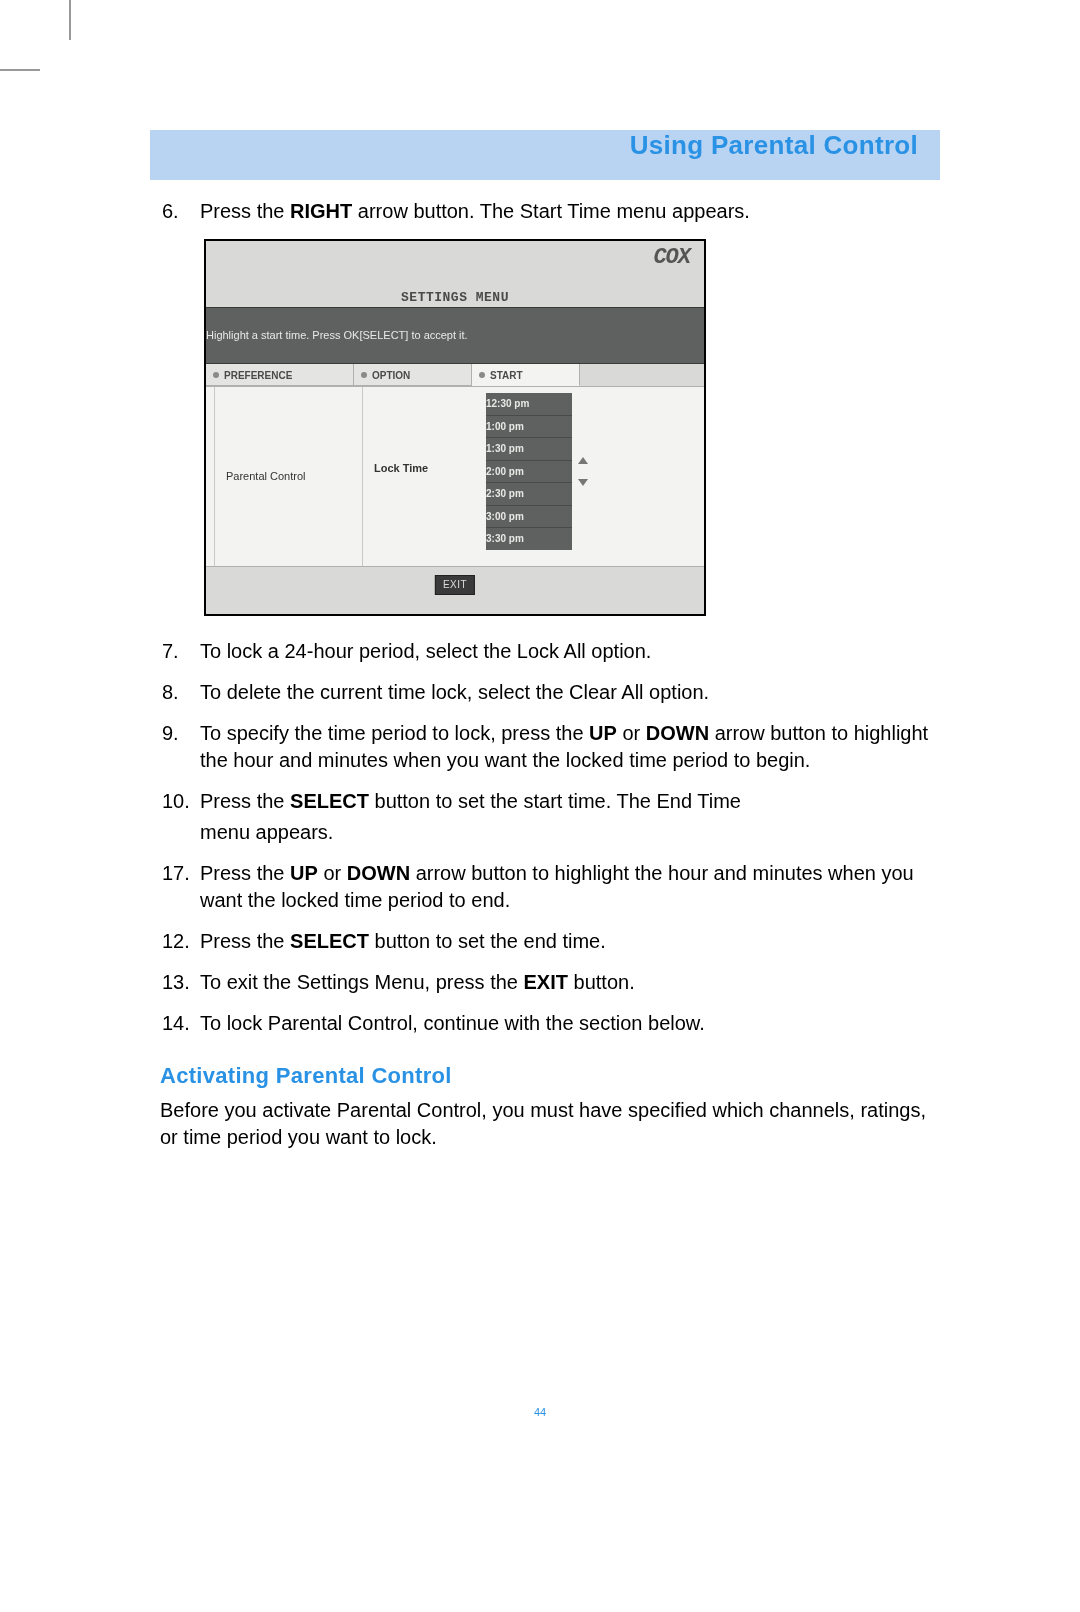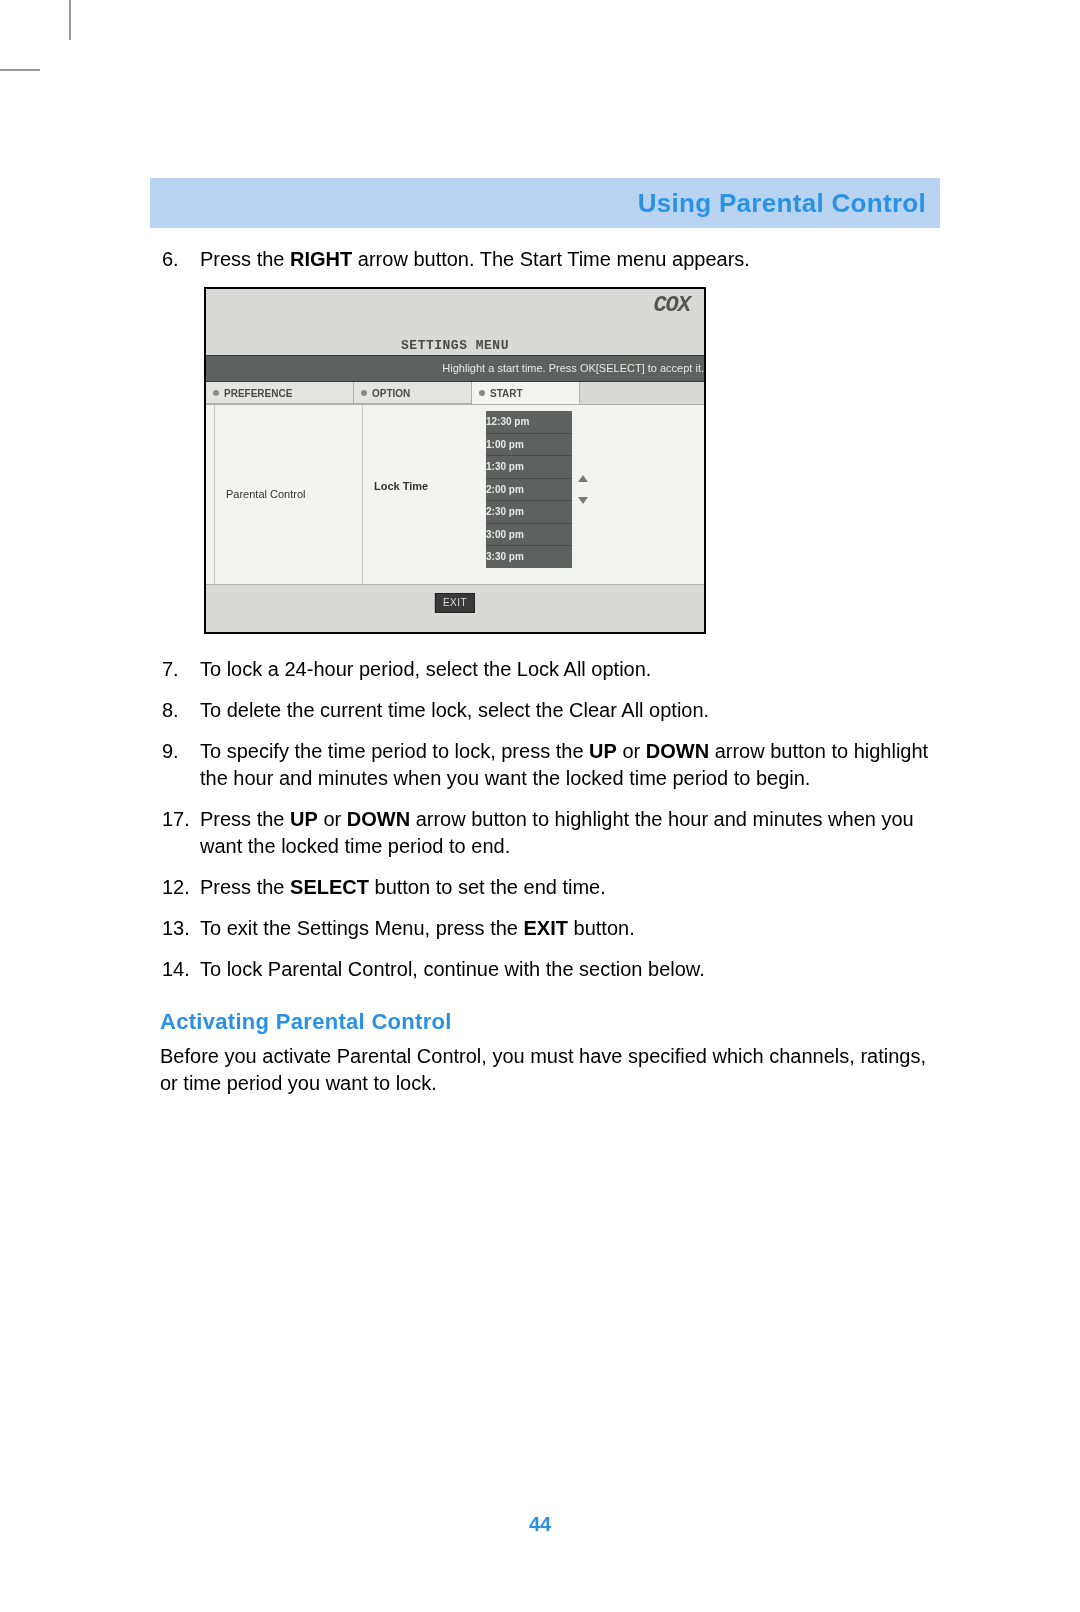--- a/index.html
+++ b/index.html
@@ -18,24 +18,23 @@
   .page {
     position: absolute;
     left: 150px;
     top: 130px;
     width: 790px;
   }
   .banner {
     background: #b9d4f2;
     height: 50px;
     display: flex;
-    align-items: center;
+    align-items: flex-start;
     justify-content: flex-end;
-    padding-right: 14px;
-    margin-top: 48px;
+    padding-right: 22px;
   }
   .banner-title {
     font-family: Arial, Helvetica, sans-serif;
     font-weight: 900;
     font-size: 26px;
     color: #2a92e5;
     letter-spacing: 0.3px;
   }
   .content { padding: 18px 10px 0 10px; font-size:20px; line-height:1.35; }
   ol.steps { list-style:none; }
@@ -49,25 +48,25 @@
     font-weight:900;
     font-size:22px;
     margin-top:24px;
     margin-bottom:6px;
     letter-spacing:0.3px;
   }
   .sect-body { font-size:20px; line-height:1.35; }
   .page-num {
     position:absolute;
     left:0; right:0;
-    top:1513px;
+    top:1406px;
     text-align:center;
     color:#2a92e5;
-    font-weight:bold;
-    font-size:20px;
+    font-weight:normal;
+    font-size:11px;
   }
 
   
   .shot-wrap { margin: 8px 0 22px 44px; }
   .shot {
     width: 502px;
     border: 2px solid #000;
     background:#d9dad7;
     font-family: Arial, Helvetica, sans-serif;
   }
@@ -92,22 +91,22 @@
     font-weight:900;
     font-size:22px;
     color:#555;
     letter-spacing:-1px;
     font-style:italic;
   }
   .shot-hint {
     background:#5f6160;
     color:#e8e8e6;
     font-size:11px;
-    text-align:right;
-    padding:5px 0;
+    text-align:left;
+    padding:20px 0;
     border-top:1px solid #3a3a3a;
     border-bottom:1px solid #3a3a3a;
   }
   .shot-tabs {
     display:flex;
     background:#d9dad7;
   }
   .shot-tab {
     font-size:10px;
     font-weight:bold;
@@ -239,20 +238,27 @@
         <div class="num">8.</div>
         <div class="txt">To delete the current time lock, select the Clear All option.</div>
       </li>
       <li>
         <div class="num">9.</div>
         <div class="txt">
           <span>To specify the time period to lock, press the </span><span class="b">UP</span><span> or </span><span class="b">DOWN</span><span> arrow button to highlight the hour and minutes when you want the locked time period to begin.</span>
         </div>
       </li>
       <li>
+        <div class="num">10.</div>
+        <div class="txt">
+          <span>Press the </span><span class="b">SELECT</span><span> button to set the start time. The End Time</span>
+          <div class="sub">menu appears.</div>
+        </div>
+      </li>
+      <li>
         <div class="num">17.</div>
         <div class="txt">
           <span>Press the </span><span class="b">UP</span><span> or </span><span class="b">DOWN</span><span> arrow button to highlight the hour and minutes when you want the locked time period to end.</span>
         </div>
       </li>
       <li>
         <div class="num">12.</div>
         <div class="txt">
           <span>Press the </span><span class="b">SELECT</span><span> button to set the end time.</span>
         </div>

